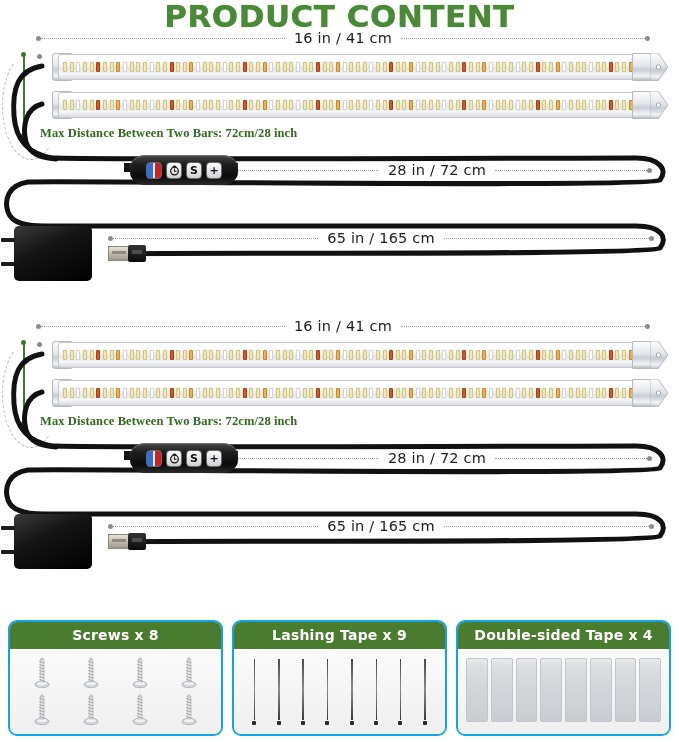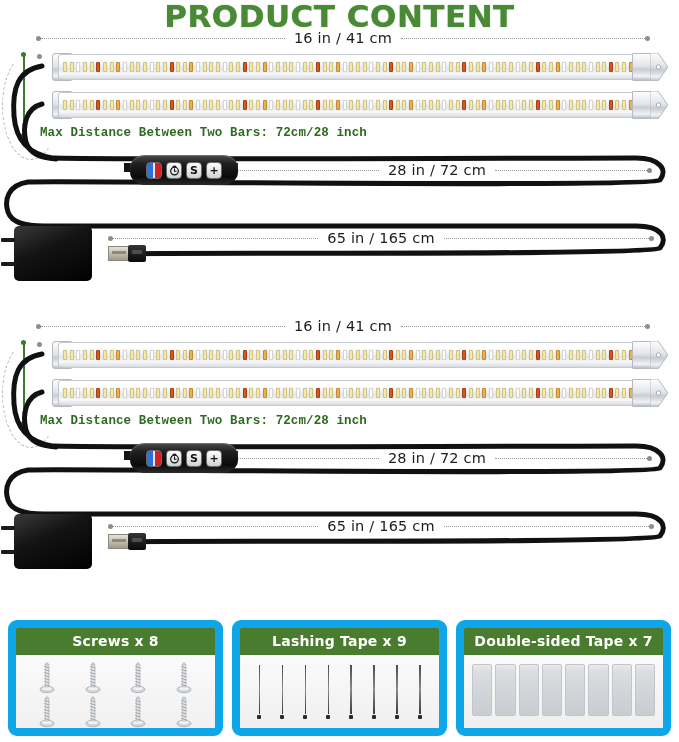--- a/index.html
+++ b/index.html
@@ -99,21 +99,21 @@
   .cap-right .tip {
     position:absolute; left: 18px; top:0; width: 18px; height:28px;
   }
 
   
   .greenline { position:absolute; background:#3f7a2a; }
   .greennode { position:absolute; width:5px; height:5px; border-radius:50%; background:#3f7a2a; }
   .greentext {
     position:absolute;
     font-size: 12.5px; font-weight: bold; color:#2f6b1f;
-    font-family:Liberation Mono, monospace;
+    font-family:Liberation Serif, serif;
     white-space:nowrap; letter-spacing:.1px;
   }
   .arcdash {
     position:absolute;
     border:1px dashed #b5b5b5;
     border-radius:50%;
     background: transparent;
   }
 
   
@@ -173,21 +173,21 @@
   }
 
   
   .accessories {
     position:absolute; left: 8px; top: 620px;
     width: 663px; height: 116px;
     display:flex; gap: 9px;
   }
   .acc-box {
     flex: 1 1 0;
-    border: 8px solid #0ea5e9;
+    border: 2px solid #0ea5e9;
     border-radius: 9px;
     overflow:hidden;
     background:#f4f4f4;
     display:flex; flex-direction:column;
   }
   .acc-head {
     background:#4a7c2f;
     color:#fff; font-weight:bold;
     font-size: 14px;
     font-family:"DejaVu Sans", sans-serif;
@@ -963,21 +963,21 @@
             </div>
             <div class="tie">
               <span class="strap"></span>
               <span class="head"></span>
             </div>
           </div>
       </div>
     </div>
 
     <div class="acc-box">
-      <div class="acc-head">Double-sided Tape x 7</div>
+      <div class="acc-head">Double-sided Tape x 4</div>
       <div class="acc-body">
         <div class="tape-row" id="tape-row">
             <div class="tape"></div>
             <div class="tape"></div>
             <div class="tape"></div>
             <div class="tape"></div>
             <div class="tape"></div>
             <div class="tape"></div>
             <div class="tape"></div>
             <div class="tape"></div>

